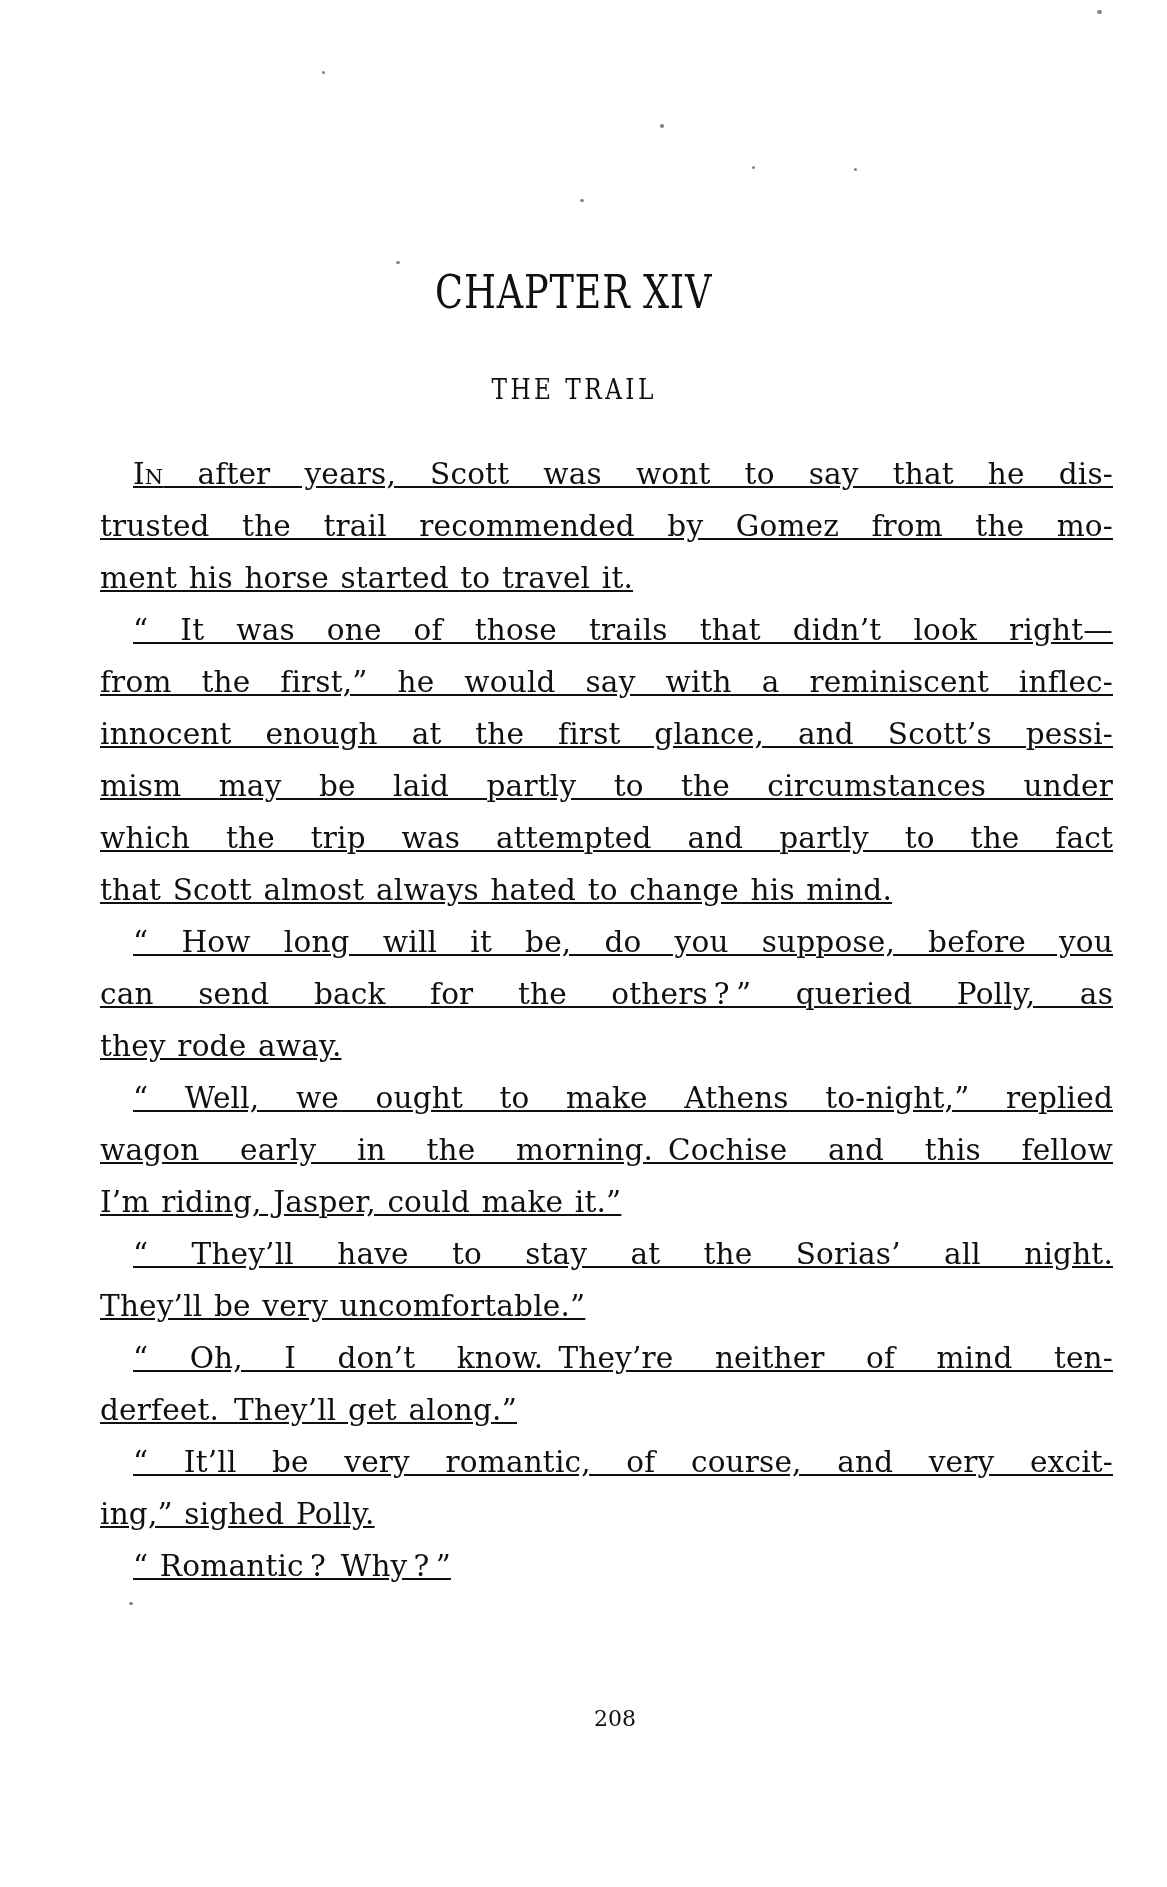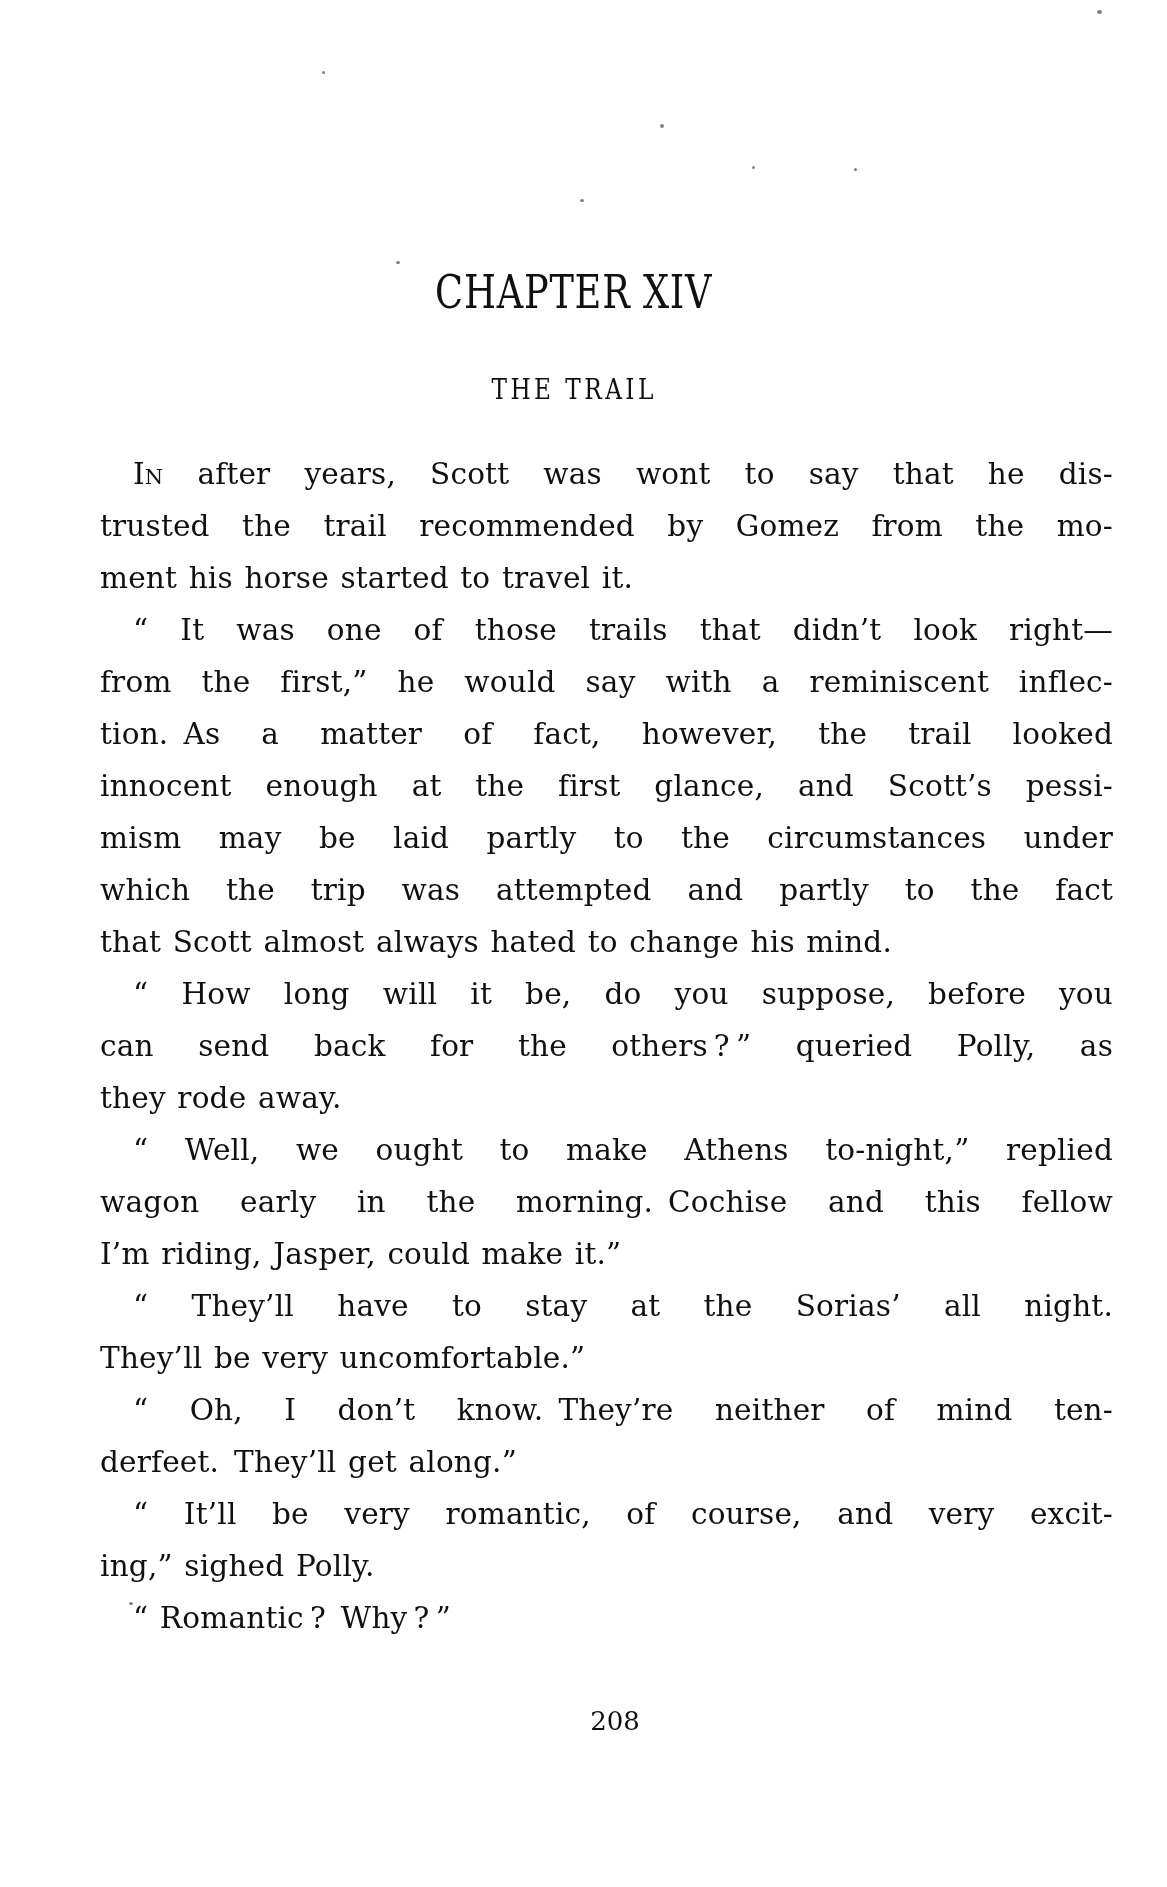--- a/index.html
+++ b/index.html
@@ -58,35 +58,36 @@
     width: 1013px;
     font-size: 29.5px;
     line-height: 52px;
     word-spacing: 2px;
     letter-spacing: 0.2px;
   }
   .para { margin: 0; }
   .line {
     text-align: justify;
     text-align-last: justify;
+    text-decoration: underline;
   }
   .line.first { text-indent: 33px; }
   .line.last {
     text-align: left;
     text-align-last: left;
   }
   .sc { font-variant: small-caps; }
   
   .pagenum {
     position: absolute;
     top: 1706px;
     left: 100px;
     width: 1030px;
     text-align: center;
-    font-size: 26px;
+    font-size: 22px;
     line-height: 1.2;
   }
   
   .speck {
     position: absolute;
     background: #3c3c3c;
     border-radius: 50%;
     opacity: 0.65;
   }
 </style>
@@ -116,21 +117,20 @@
 
     <div class="para">
       <div class="line first"><span class="sc">In</span><span> after years, Scott was wont to say that he dis-</span></div>
       <div class="line">trusted the trail recommended by Gomez from the mo-</div>
       <div class="line last">ment his horse started to travel it.</div>
     </div>
 
     <div class="para">
       <div class="line first">“ It was one of those trails that didn’t look right—</div>
       <div class="line">from the first,” he would say with a reminiscent inflec-</div>
-      <div class="line">tion. As a matter of fact, however, the trail looked</div>
       <div class="line">innocent enough at the first glance, and Scott’s pessi-</div>
       <div class="line">mism may be laid partly to the circumstances under</div>
       <div class="line">which the trip was attempted and partly to the fact</div>
       <div class="line last">that Scott almost always hated to change his mind.</div>
     </div>
 
     <div class="para">
       <div class="line first">“ How long will it be, do you suppose, before you</div>
       <div class="line">can send back for the others ? ” queried Polly, as</div>
       <div class="line last">they rode away.</div>

